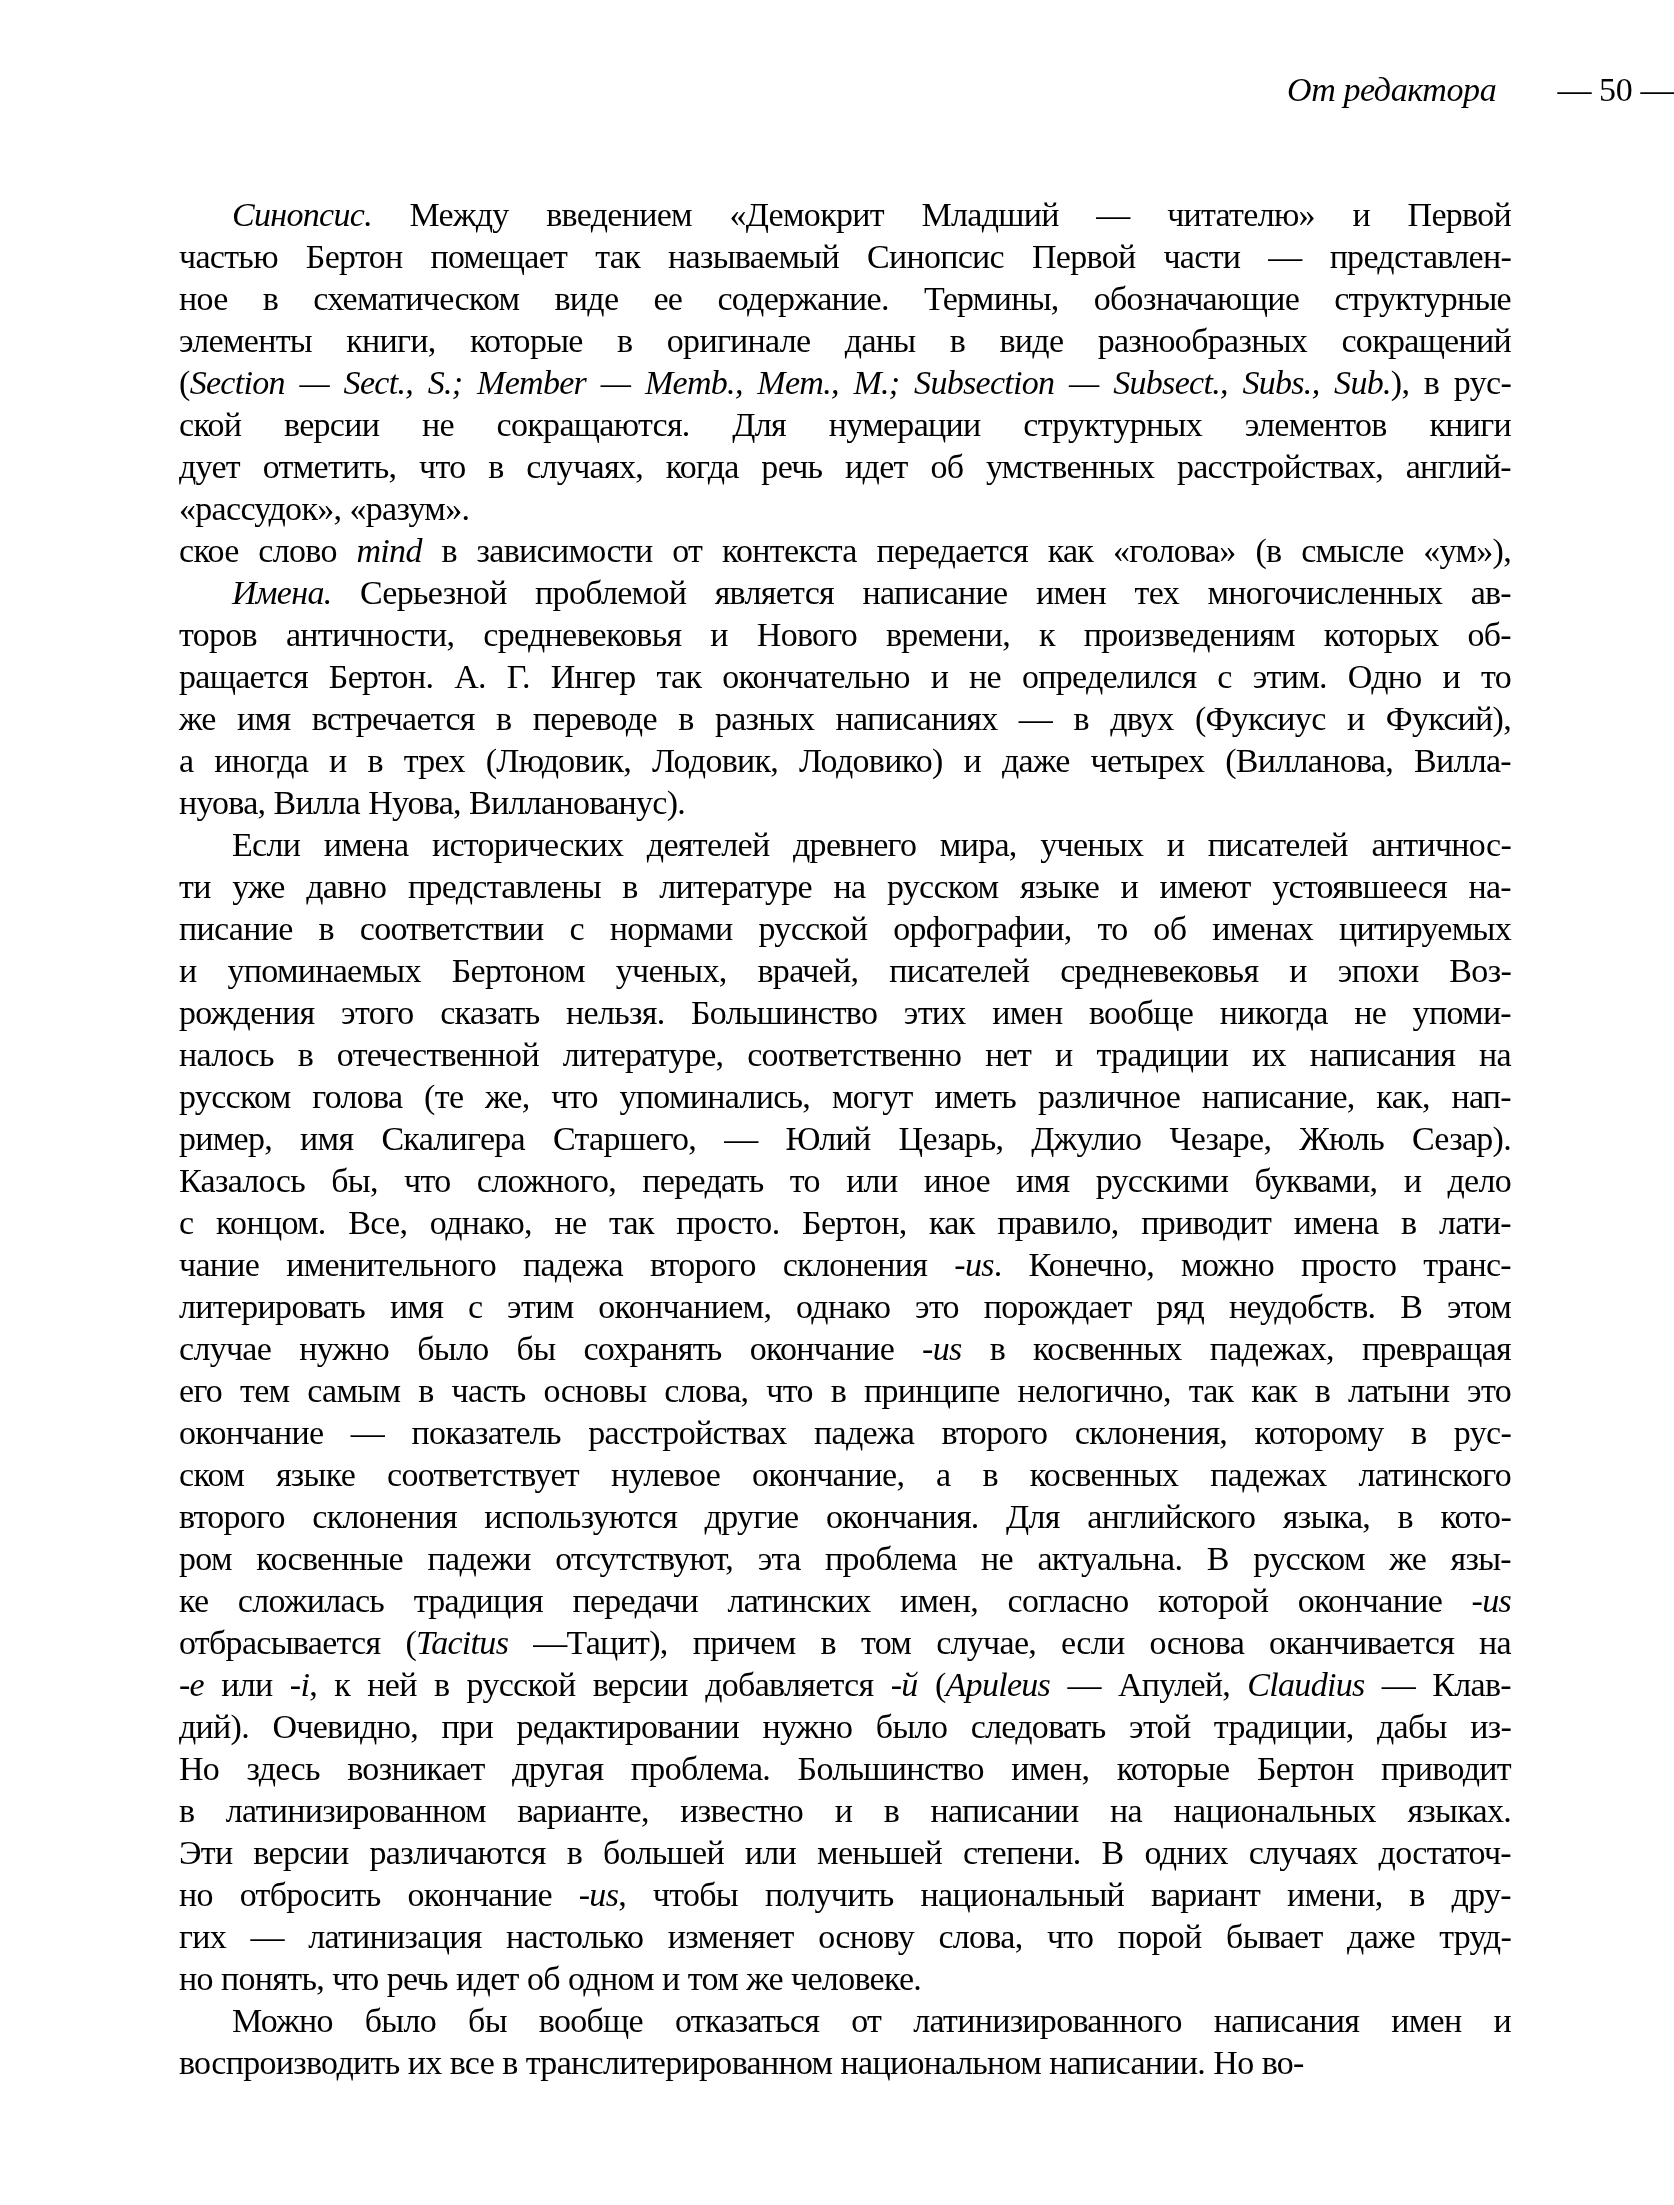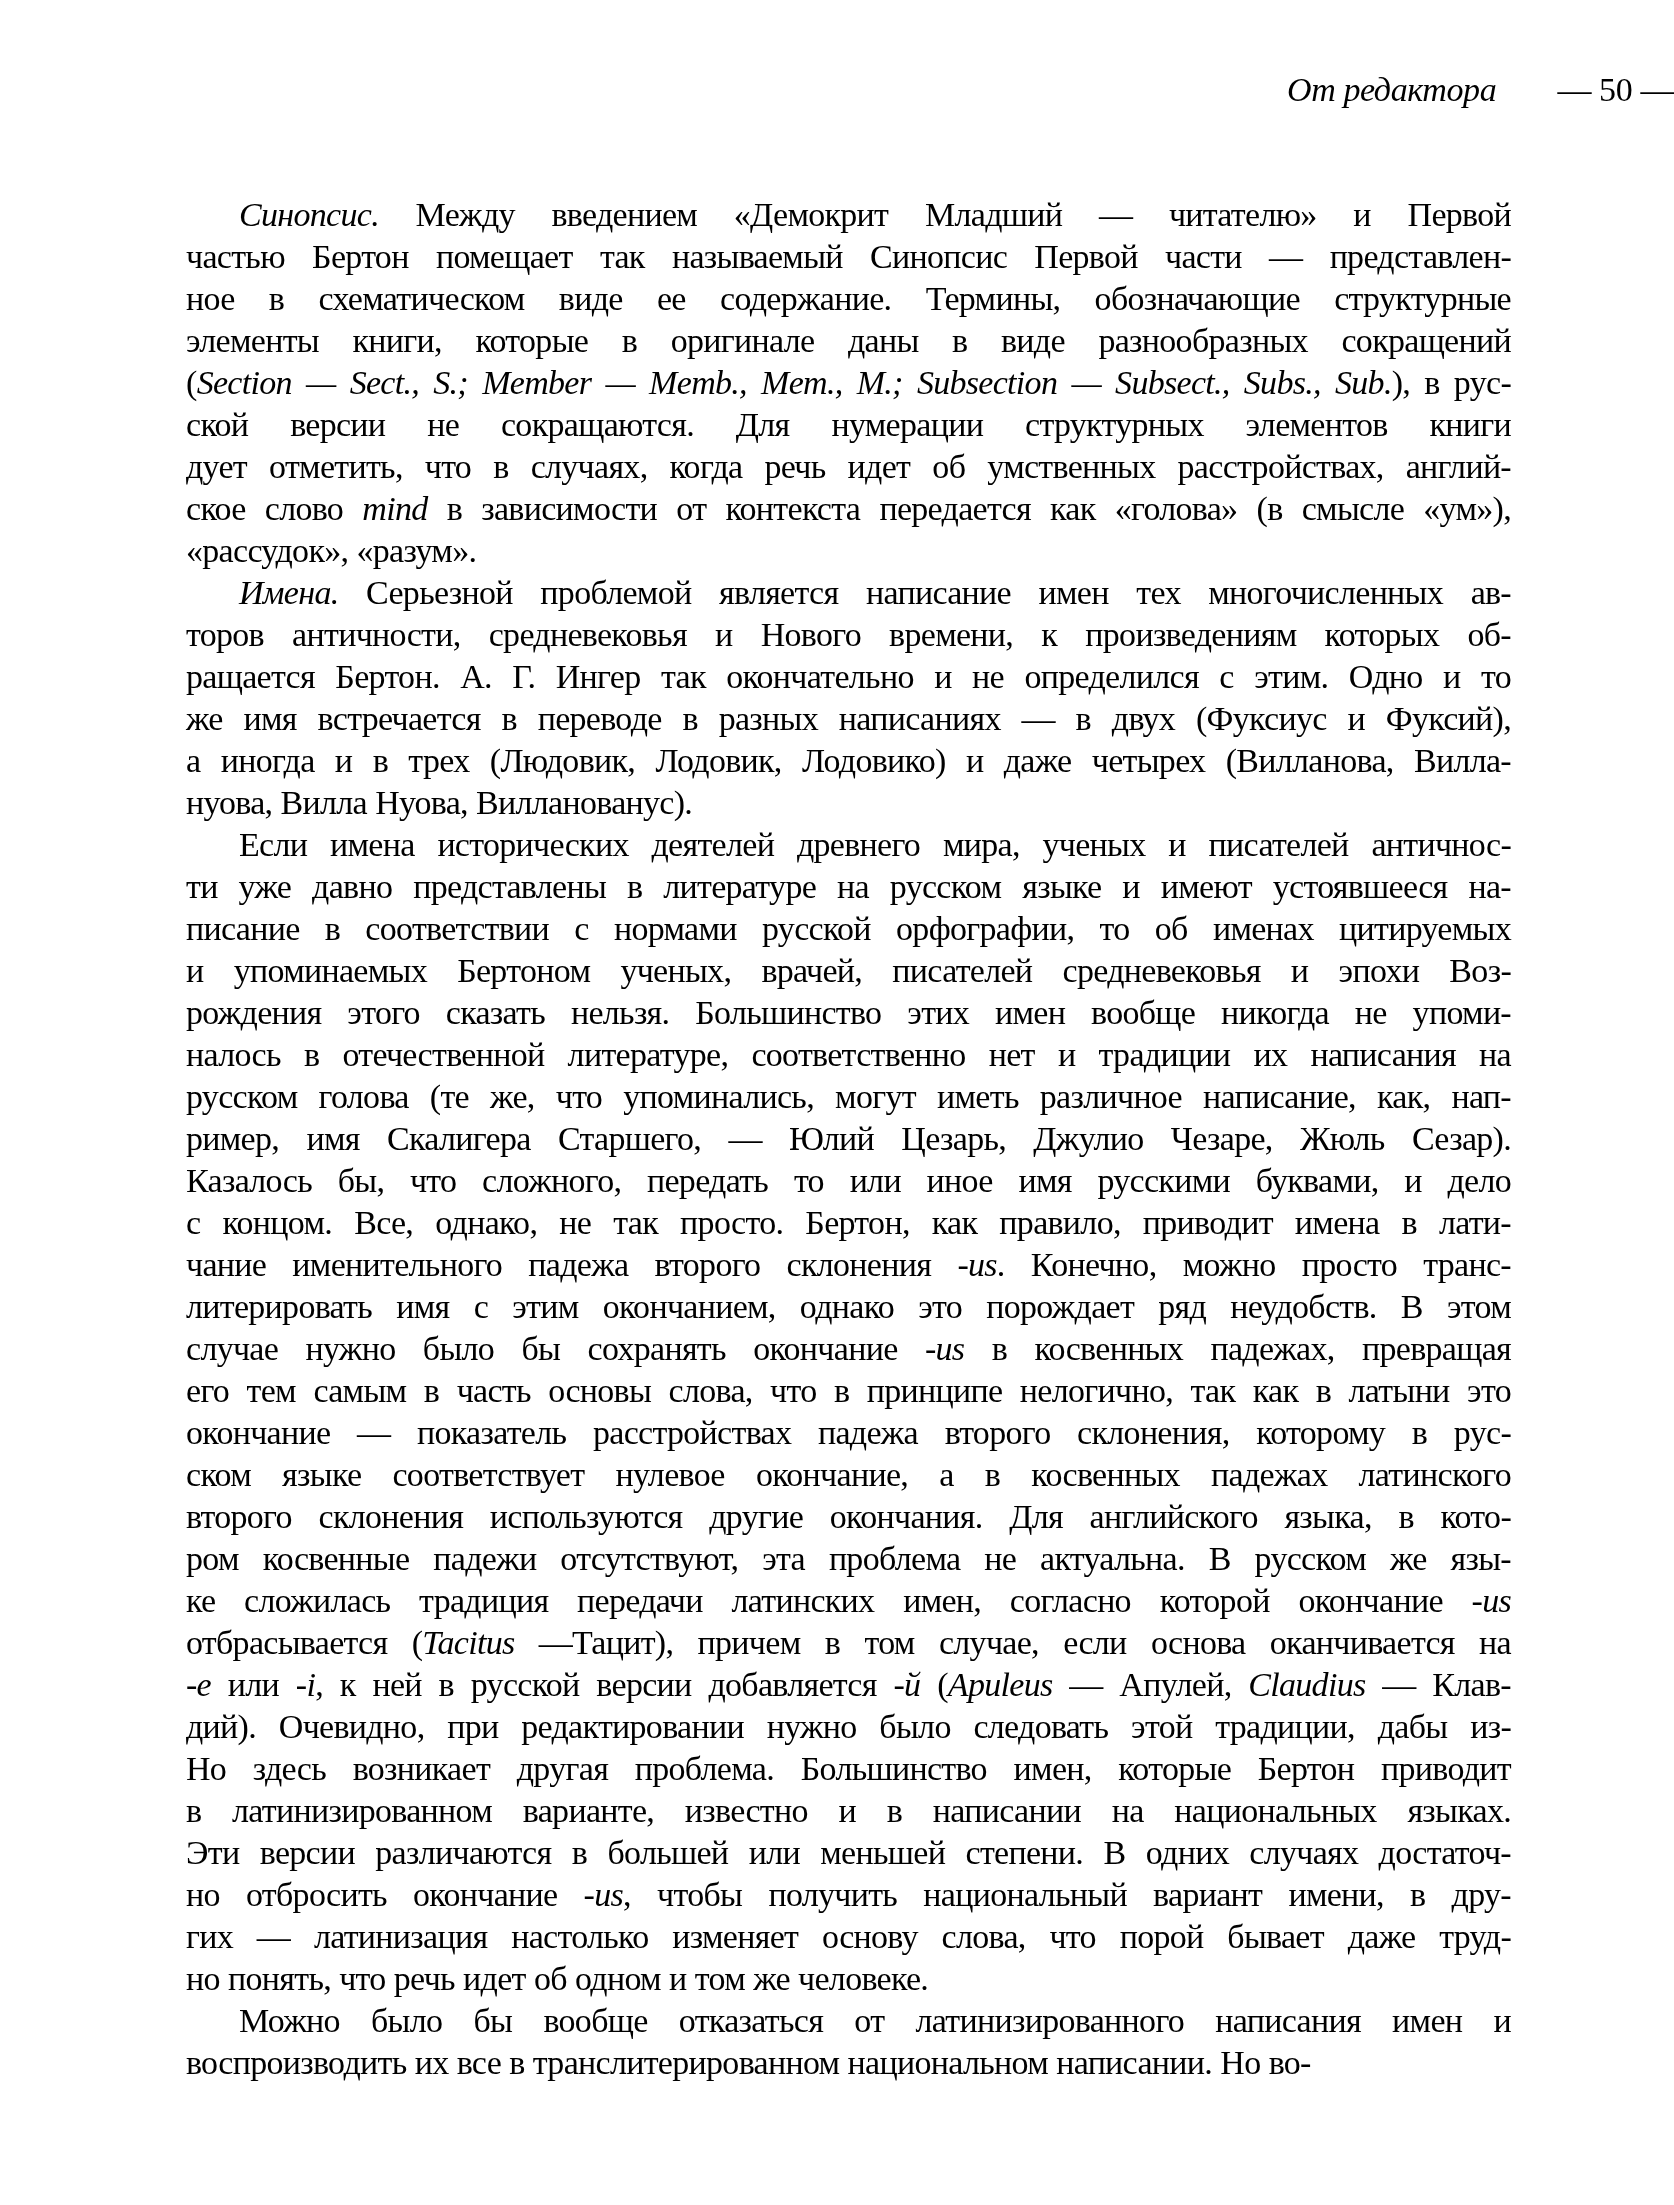--- a/index.html
+++ b/index.html
@@ -51,21 +51,20 @@
     letter-spacing: -0.7px;
     word-spacing: 0.4px;
   }
   .line {
     display: block;
     text-align: justify;
     text-align-last: justify;
     white-space: nowrap;
     height: 42px;
     overflow: visible;
-    margin-left: 7px;
   }
   .line.last {
     text-align-last: left;
   }
   .line.indent {
     padding-left: 53px;
   }
   .line span.it, .it {
     font-style: italic;
   }
@@ -83,22 +82,22 @@
   <div class="body-text" id="body-text">
 
     <div class="para">
         <span class="line indent"><span class="it">Синопсис.</span><span> Между введением «Демокрит Младший — читателю» и Первой</span></span>
         <span class="line"><span>частью Бертон помещает так называемый Синопсис Первой части — представлен-</span></span>
         <span class="line"><span>ное в схематическом виде ее содержание. Термины, обозначающие структурные</span></span>
         <span class="line"><span>элементы книги, которые в оригинале даны в виде разнообразных сокращений</span></span>
         <span class="line"><span>(</span><span class="it">Section — Sect., S.; Member — Memb., Mem., M.; Subsection — Subsect., Subs., Sub.</span><span>), в рус-</span></span>
         <span class="line"><span>ской версии не сокращаются. Для нумерации структурных элементов книги</span></span>
         <span class="line"><span>дует отметить, что в случаях, когда речь идет об умственных расстройствах, англий-</span></span>
+        <span class="line last"><span>«рассудок», «разум».</span></span>
         <span class="line"><span>ское слово </span><span class="it">mind</span><span> в зависимости от контекста передается как «голова» (в смысле «ум»),</span></span>
-        <span class="line last"><span>«рассудок», «разум».</span></span>
       </div>
     <div class="para">
         <span class="line indent"><span class="it">Имена.</span><span> Серьезной проблемой является написание имен тех многочисленных ав-</span></span>
         <span class="line"><span>торов античности, средневековья и Нового времени, к произведениям которых об-</span></span>
         <span class="line"><span>ращается Бертон. А. Г. Ингер так окончательно и не определился с этим. Одно и то</span></span>
         <span class="line"><span>же имя встречается в переводе в разных написаниях — в двух (Фуксиус и Фуксий),</span></span>
         <span class="line"><span>а иногда и в трех (Людовик, Лодовик, Лодовико) и даже четырех (Вилланова, Вилла-</span></span>
         <span class="line last"><span>нуова, Вилла Нуова, Вилланованус).</span></span>
       </div>
     <div class="para">

